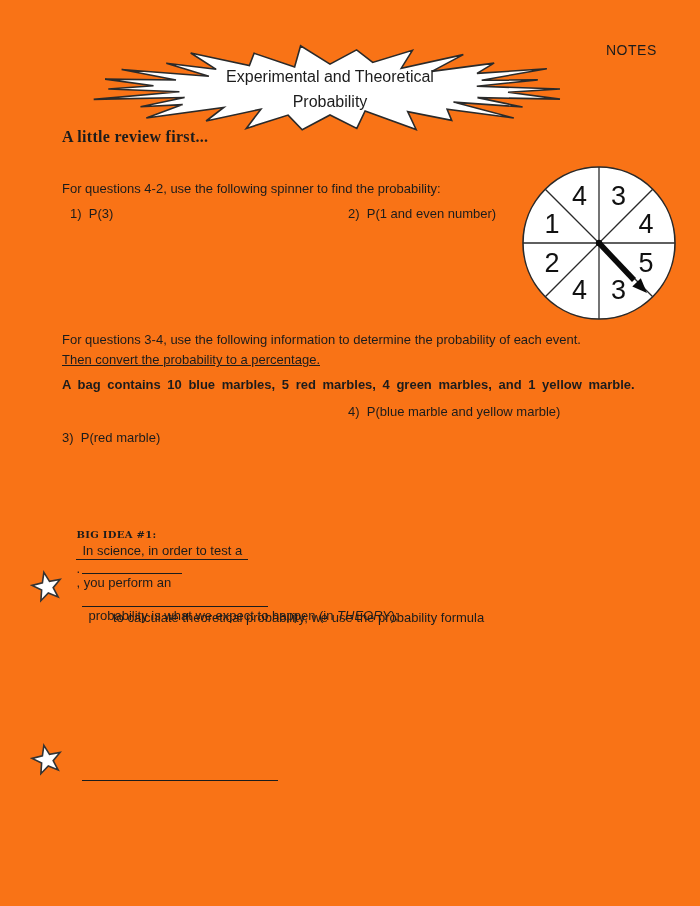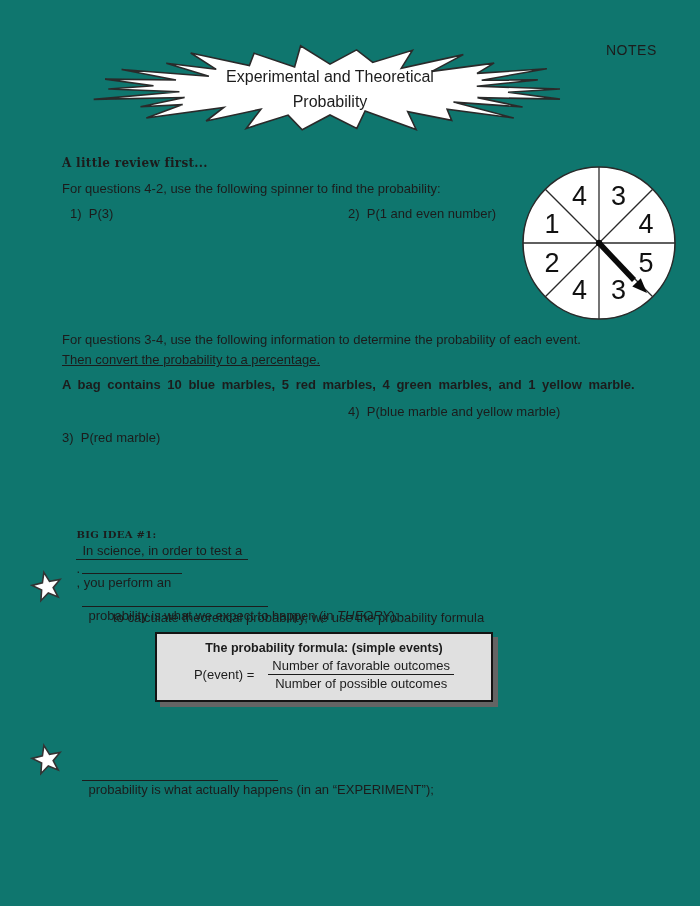--- a/index.html
+++ b/index.html
@@ -1,17 +1,17 @@
 <!DOCTYPE html>
 <html><head>
 <meta charset="utf-8">
 <style>
   html,body { margin:0; padding:0; background:#ffffff; }
   .canvas {
-    position:relative; width:700px; height:906px; background:#0f766e;
+    position:relative; width:700px; height:906px; background:#f97316;
     font-family:"Liberation Sans", sans-serif; color:#1c1c1c; overflow:hidden;
   }
   .abs { position:absolute; white-space:pre; }
   .fs13 { font-size:13px; line-height:16px; }
   .fs14 { font-size:14px; line-height:17px; }
   .display {
     font-family:"DejaVu Serif", serif; font-weight:bold; letter-spacing:0.3px;
   }
   .underlined { text-decoration:underline; }
   .bold { font-weight:bold; }
@@ -53,21 +53,21 @@
   <div class="burst-wrap">
     <svg width="484" height="98" viewBox="0 0 484 98">
       <polygon id="burst-poly" points="472.0,49.0 420.0,52.3 472.0,59.1 389.5,57.6 434.6,67.0 365.5,62.1 425.8,78.0 359.1,69.3 363.7,80.4 319.7,71.7 328.1,89.5 277.1,70.9 268.8,88.4 242.0,75.0 214.2,89.8 200.1,75.1 158.3,88.4 172.9,69.2 118.1,81.0 135.8,67.4 58.3,78.0 94.6,64.6 52.5,66.7 96.6,57.5 5.7,59.4 91.4,51.8 20.3,49.0 65.5,45.7 17.1,39.1 88.0,40.0 33.6,29.5 120.9,36.2 78.3,23.2 128.2,29.3 102.7,13.0 161.4,25.5 166.1,13.3 206.6,27.0 212.6,5.8 242.0,24.1 268.6,9.9 284.7,22.4 324.4,10.3 313.3,28.2 375.3,14.6 343.9,31.4 406.1,23.1 389.0,33.4 458.8,28.7 393.7,40.2 449.7,39.9 388.8,46.3" fill="#ffffff" stroke="#2a2a2a" stroke-width="1.6" stroke-linejoin="miter"></polygon>
     </svg>
     <div class="burst-text">
       <div>Experimental and Theoretical</div>
       <div>Probability</div>
     </div>
   </div>
 
-  <div class="abs display" style="left:62px; top:156px; font-size:12px;">A little review first...</div>
+  <div class="abs display" style="left:62px; top:128px; font-size:16px;font-family:Liberation Serif, serif;">A little review first...</div>
 
   <div class="abs fs13" style="left:62px; top:181px;">For questions 4-2, use the following spinner to find the probability:</div>
   <div class="abs fs13" style="left:70px; top:206px;">1)  P(3)</div>
   <div class="abs fs13" style="left:348px; top:206px;">2)  P(1 and even number)</div>
 
   <svg class="abs" style="left:520px; top:164px;" width="158" height="158" viewBox="0 0 158 158">
     <circle cx="79" cy="79" r="76" fill="#ffffff" stroke="#2a2a2a" stroke-width="1.6"></circle>
     <g stroke="#2a2a2a" stroke-width="1.3">
       <line x1="79" y1="3" x2="79" y2="155"></line>
       <line x1="3" y1="79" x2="155" y2="79"></line>
@@ -110,32 +110,21 @@
 
   <svg class="abs" style="left:30px; top:569px;" width="34" height="34" viewBox="0 0 34 34">
     <polygon points="17,3 20.64,12.98 31.27,13.36 22.90,19.92 25.82,30.14 17,24.2 8.18,30.14 11.10,19.92 2.73,13.36 13.36,12.98" transform="rotate(-12 17 18)" fill="#ffffff" stroke="#333" stroke-width="1.6" stroke-linejoin="miter"></polygon>
   </svg>
   <div class="abs fs13" style="left:68px; top:576px;">
     <span class="blank" style="width:186px;"></span>
     <span class="ml6">probability is what we expect to happen (in </span><span class="italic">THEORY</span><span>);</span>
   </div>
   <div class="abs fs13" style="left:113px; top:610px;">to calculate theoretical probability, we use the probability formula</div>
 
-  <div class="fbox">
-    <div class="fbox-title">The probability formula: (simple events)</div>
-    <div class="frow">
-      <span>P(event) =</span>
-      <span class="frac">
-        <span class="frac-num">Number of favorable outcomes</span>
-        <span class="frac-den">Number of possible outcomes</span>
-      </span>
-    </div>
-  </div>
 
   <svg class="abs" style="left:30px; top:742px;" width="34" height="34" viewBox="0 0 34 34">
     <polygon points="17,3 20.64,12.98 31.27,13.36 22.90,19.92 25.82,30.14 17,24.2 8.18,30.14 11.10,19.92 2.73,13.36 13.36,12.98" transform="rotate(-12 17 18)" fill="#ffffff" stroke="#333" stroke-width="1.6" stroke-linejoin="miter"></polygon>
   </svg>
   <div class="abs fs13" style="left:68px; top:750px;">
     <span class="blank" style="width:196px;"></span>
-    <span class="ml6">probability is what actually happens (in an “EXPERIMENT”);</span>
   </div>
 
 </div>
 
 </body></html>

